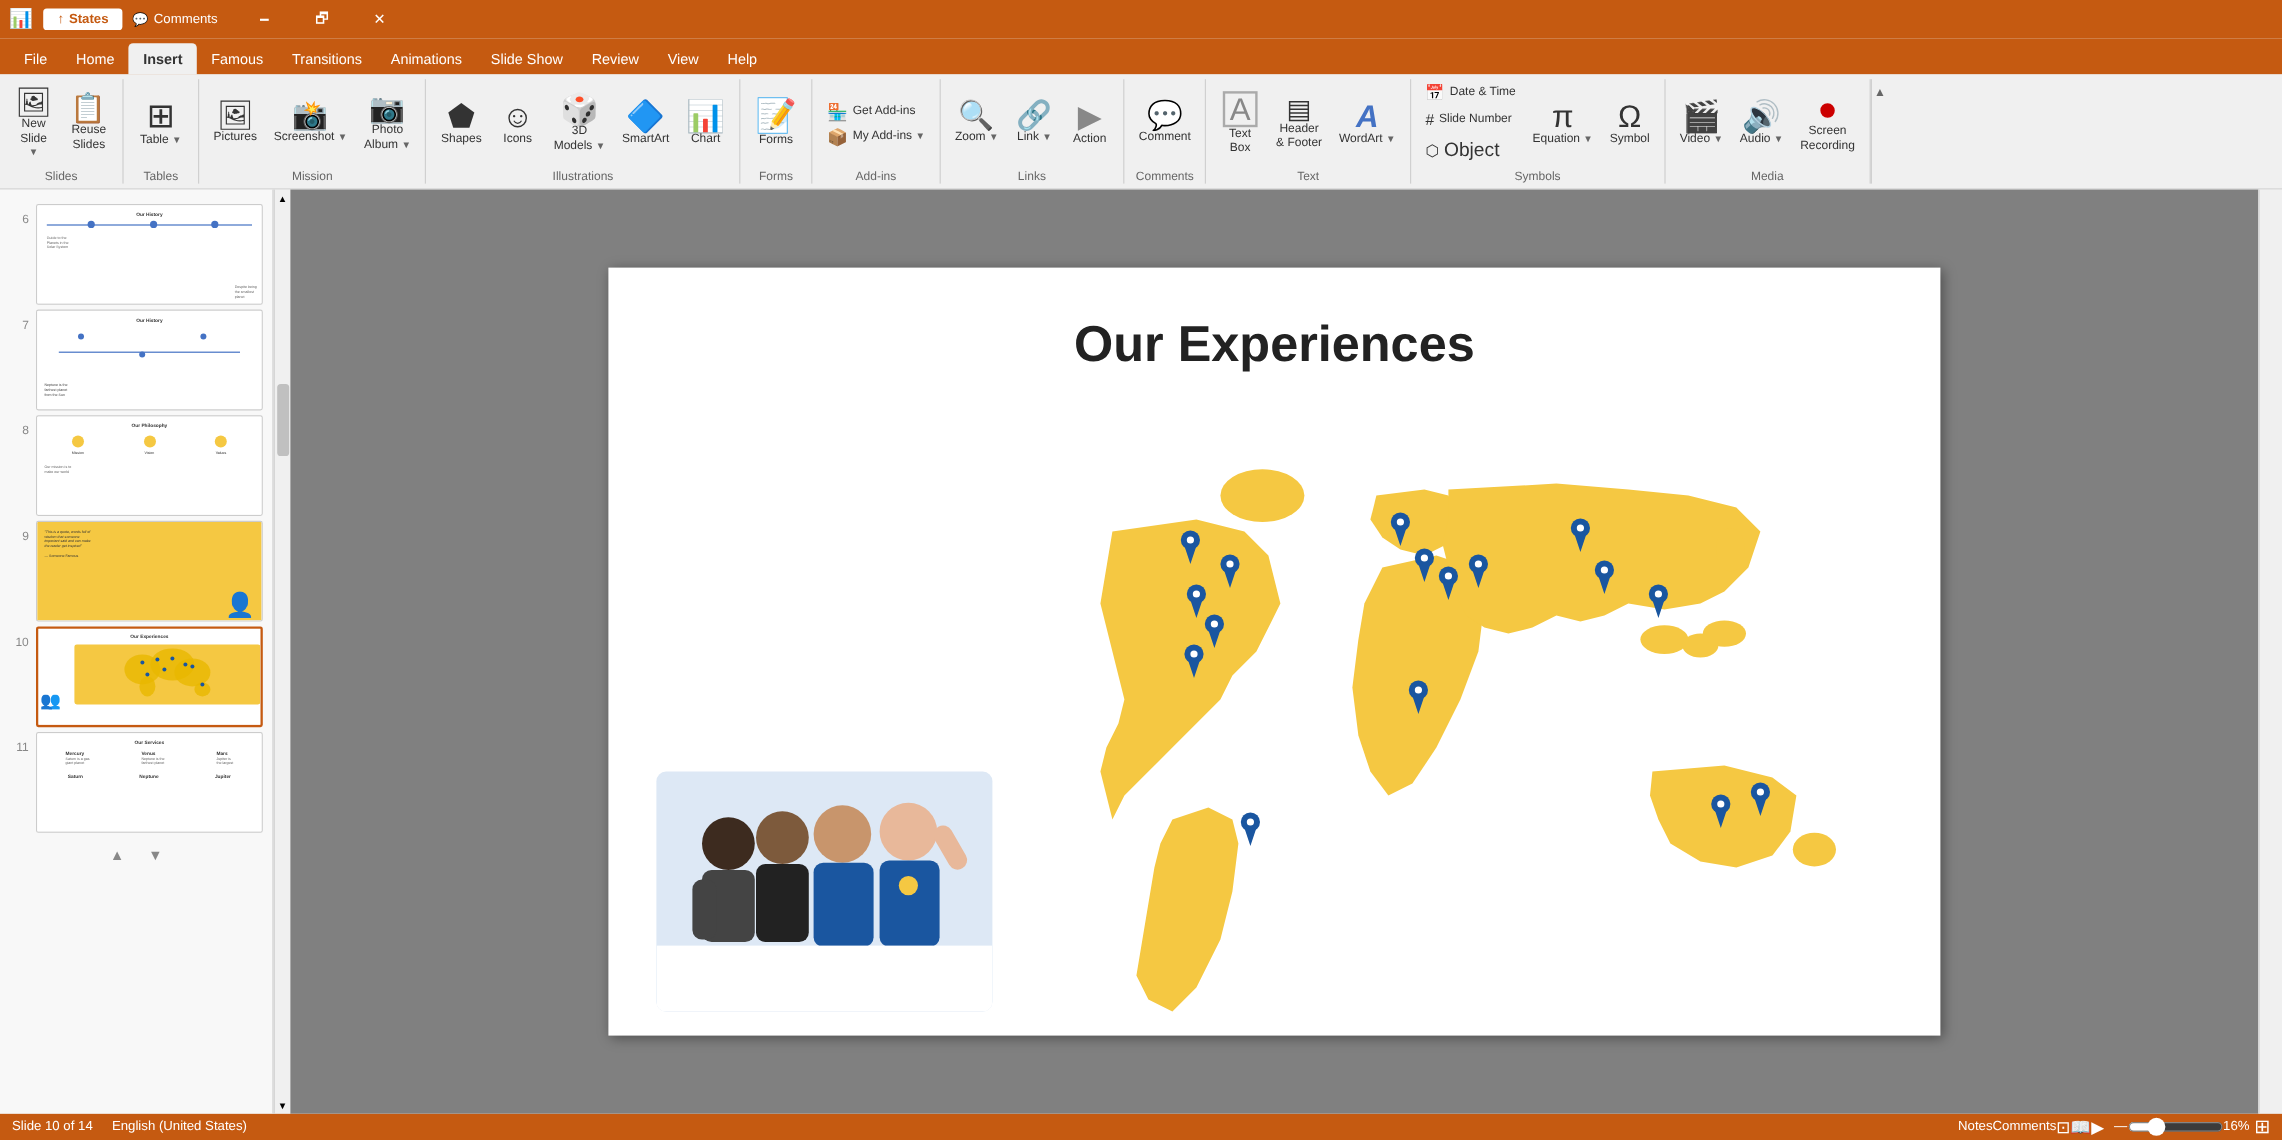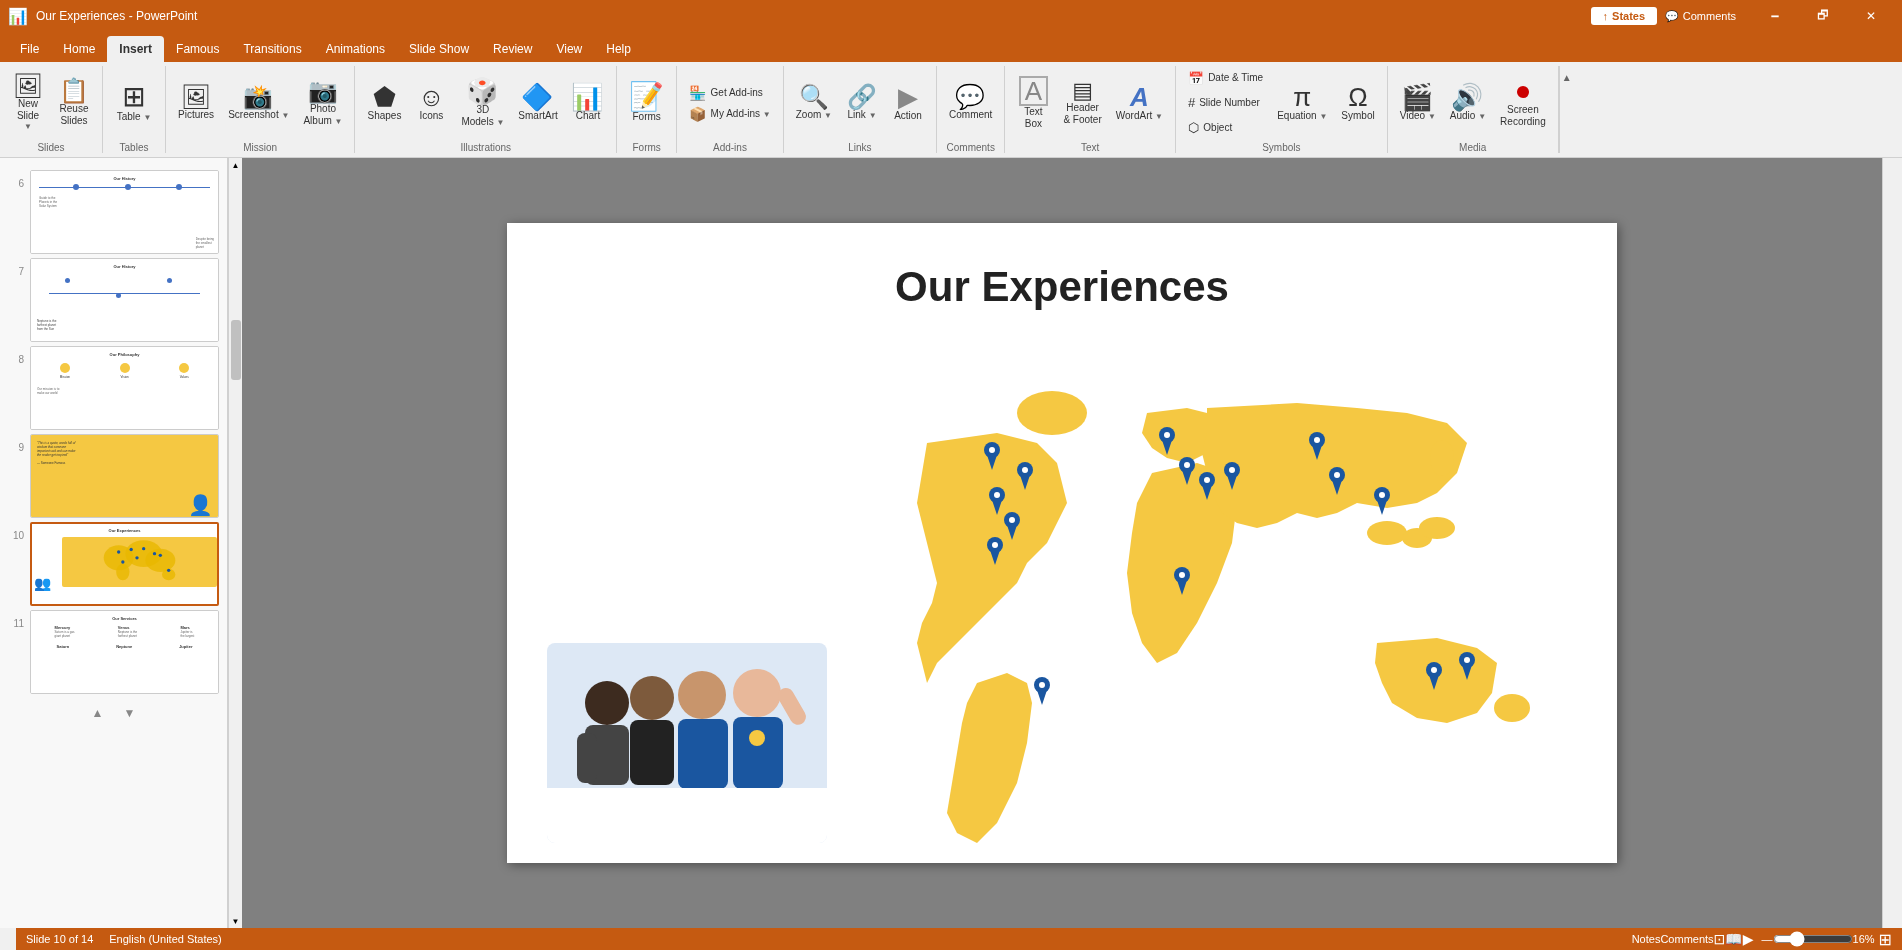--- a/index.html
+++ b/index.html
@@ -157,21 +157,20 @@
     
     #statusbar {
       height: 22px;
       background: #c55a11;
       display: flex;
       align-items: center;
       padding: 0 10px;
       font-size: 11px;
       color: white;
       gap: 16px;
-      margin-left: 16px;
     }
     #statusbar .right { margin-left: auto; display: flex; align-items: center; }
 
     
     .slide-title {
       position: absolute;
       top: 40px;
       left: 0; right: 0;
       text-align: center;
       font-size: 42px;
@@ -217,21 +216,20 @@
     .scroll-thumb { position: absolute; top: 20%; width: 10px; left: 2px; height: 60px; background: #c0c0c0; border-radius: 3px; }
 
     
     .drop-arrow { font-size: 8px; color: #666; }
   </style>
 </head>
 <body>
 
 <div id="titlebar">
   <span style="font-size:16px; margin-right:8px;">📊</span>
-  <span style="flex:1; font-size:12px; color:white;">Our Experiences - PowerPoint</span>
   <div style="display:flex; align-items:center; gap:8px; margin-right:16px;">
     <div style="background:white; color:#c55a11; border-radius:3px; padding:3px 12px; font-size:11px; font-weight:600; cursor:pointer; display:flex; align-items:center; gap:4px;">
       <span>↑</span>
       <span>States</span>
     </div>
     <div style="color:white; font-size:11px; cursor:pointer; display:flex; align-items:center; gap:4px;">
       <span>💬</span>
       <span>Comments</span>
     </div>
   </div>
@@ -405,21 +403,21 @@
           <div class="ribbon-btn small">
             <span class="icon" style="font-size:13px;">📅</span>
             <span style="font-size:10px;">Date &amp; Time</span>
           </div>
           <div class="ribbon-btn small">
             <span class="icon" style="font-size:13px;">#</span>
             <span style="font-size:10px;">Slide Number</span>
           </div>
           <div class="ribbon-btn small">
             <span class="icon" style="font-size:13px;">⬡</span>
-            <span style="font-size:10px;">Object</span>
+            <span style="font-size:16px;">Object</span>
           </div>
         </div>
         <div style="display:flex; flex-direction:row; gap:2px; align-items:center;">
           <div class="ribbon-btn">
             <span class="icon" style="font-size:26px;">π</span>
             <span style="font-size:10px;">Equation <span class="drop-arrow">▼</span></span>
           </div>
           <div class="ribbon-btn">
             <span class="icon" style="font-size:26px;">Ω</span>
             <span style="font-size:10px;">Symbol</span>

